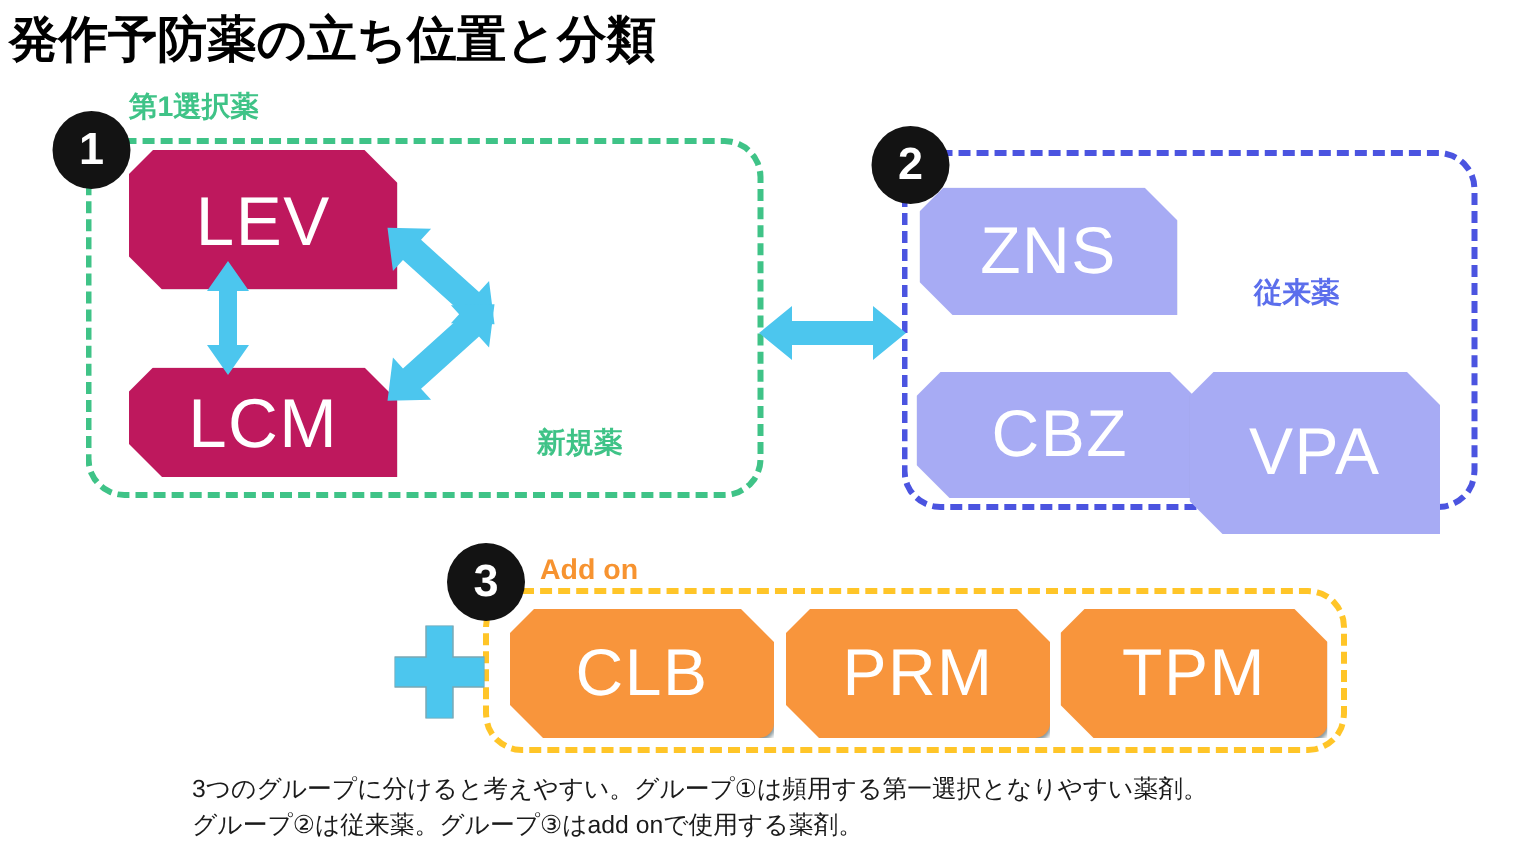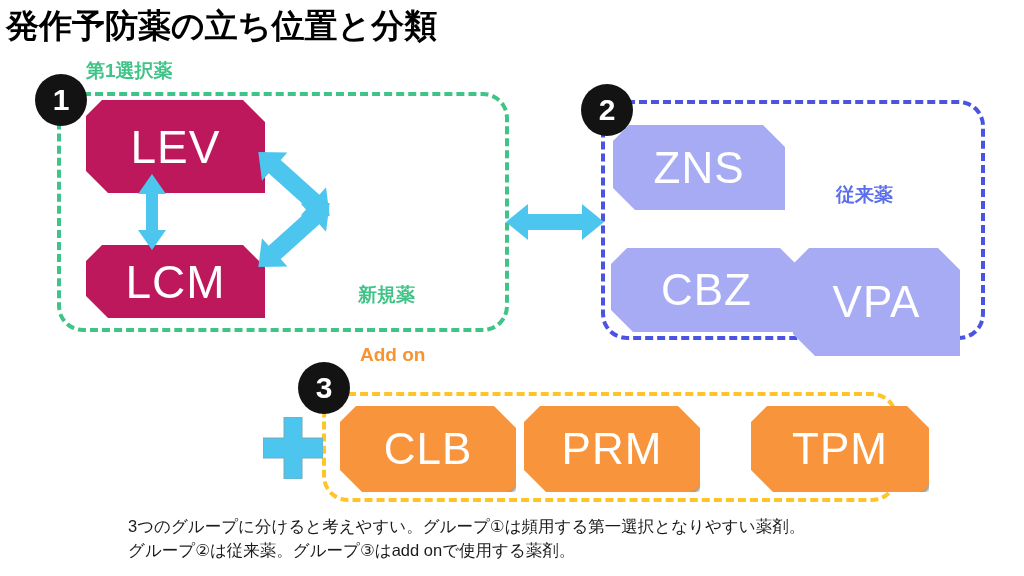--- a/index.html
+++ b/index.html
@@ -169,32 +169,32 @@
   <div class="chip chip-purple" style="left:613px; top:125px; width:172px; height:85px;">ZNS</div>
 
   <div class="chip chip-purple" style="left:588px; top:248px; width:191px; height:84px;margin-left:23px;">CBZ</div>
 
   <div class="chip chip-purple" style="left:793px; top:248px; width:167px; height:108px;">VPA</div>
 
   <div class="group-label label-purple" style="left:836px; top:182px;">従来薬</div>
 
   <div class="group-box group-orange" style="left:322px; top:392px; width:576px; height:110px;"></div>
 
-  <div class="group-label label-orange" style="left:360px; top:344px;text-align:center;">Add on</div>
+  <div class="group-label label-orange" style="left:360px; top:370px;text-align:center;">Add on</div>
 
   <div class="num-circle" style="left:298px; top:362px;">3</div>
 
   <svg class="plus-icon" style="left:263px; top:417px;" width="60" height="62">
     <polygon points="21,0 39,0 39,21 60,21 60,41 39,41 39,62 21,62 21,41 0,41 0,21 21,21" fill="#4CC6EE" stroke="#7AA8B4" stroke-width="1"></polygon>
   </svg>
 
   <div class="chip chip-orange" style="left:340px; top:406px; width:176px; height:86px;">CLB</div>
 
   <div class="chip chip-orange" style="left:524px; top:406px; width:176px; height:86px;">PRM</div>
 
-  <div class="chip chip-orange" style="left:707px; top:406px; width:178px; height:86px;margin-left:44px;">TPM</div>
+  <div class="chip chip-orange" style="left:707px; top:406px; width:178px; height:86px;">TPM</div>
 
   <div class="caption">
     <span class="caption-line">3つのグループに分けると考えやすい。グループ①は頻用する第一選択となりやすい薬剤。</span>
     <span class="caption-line">グループ②は従来薬。グループ③はadd onで使用する薬剤。</span>
   </div>
 
 </div>
 
 </body></html>

